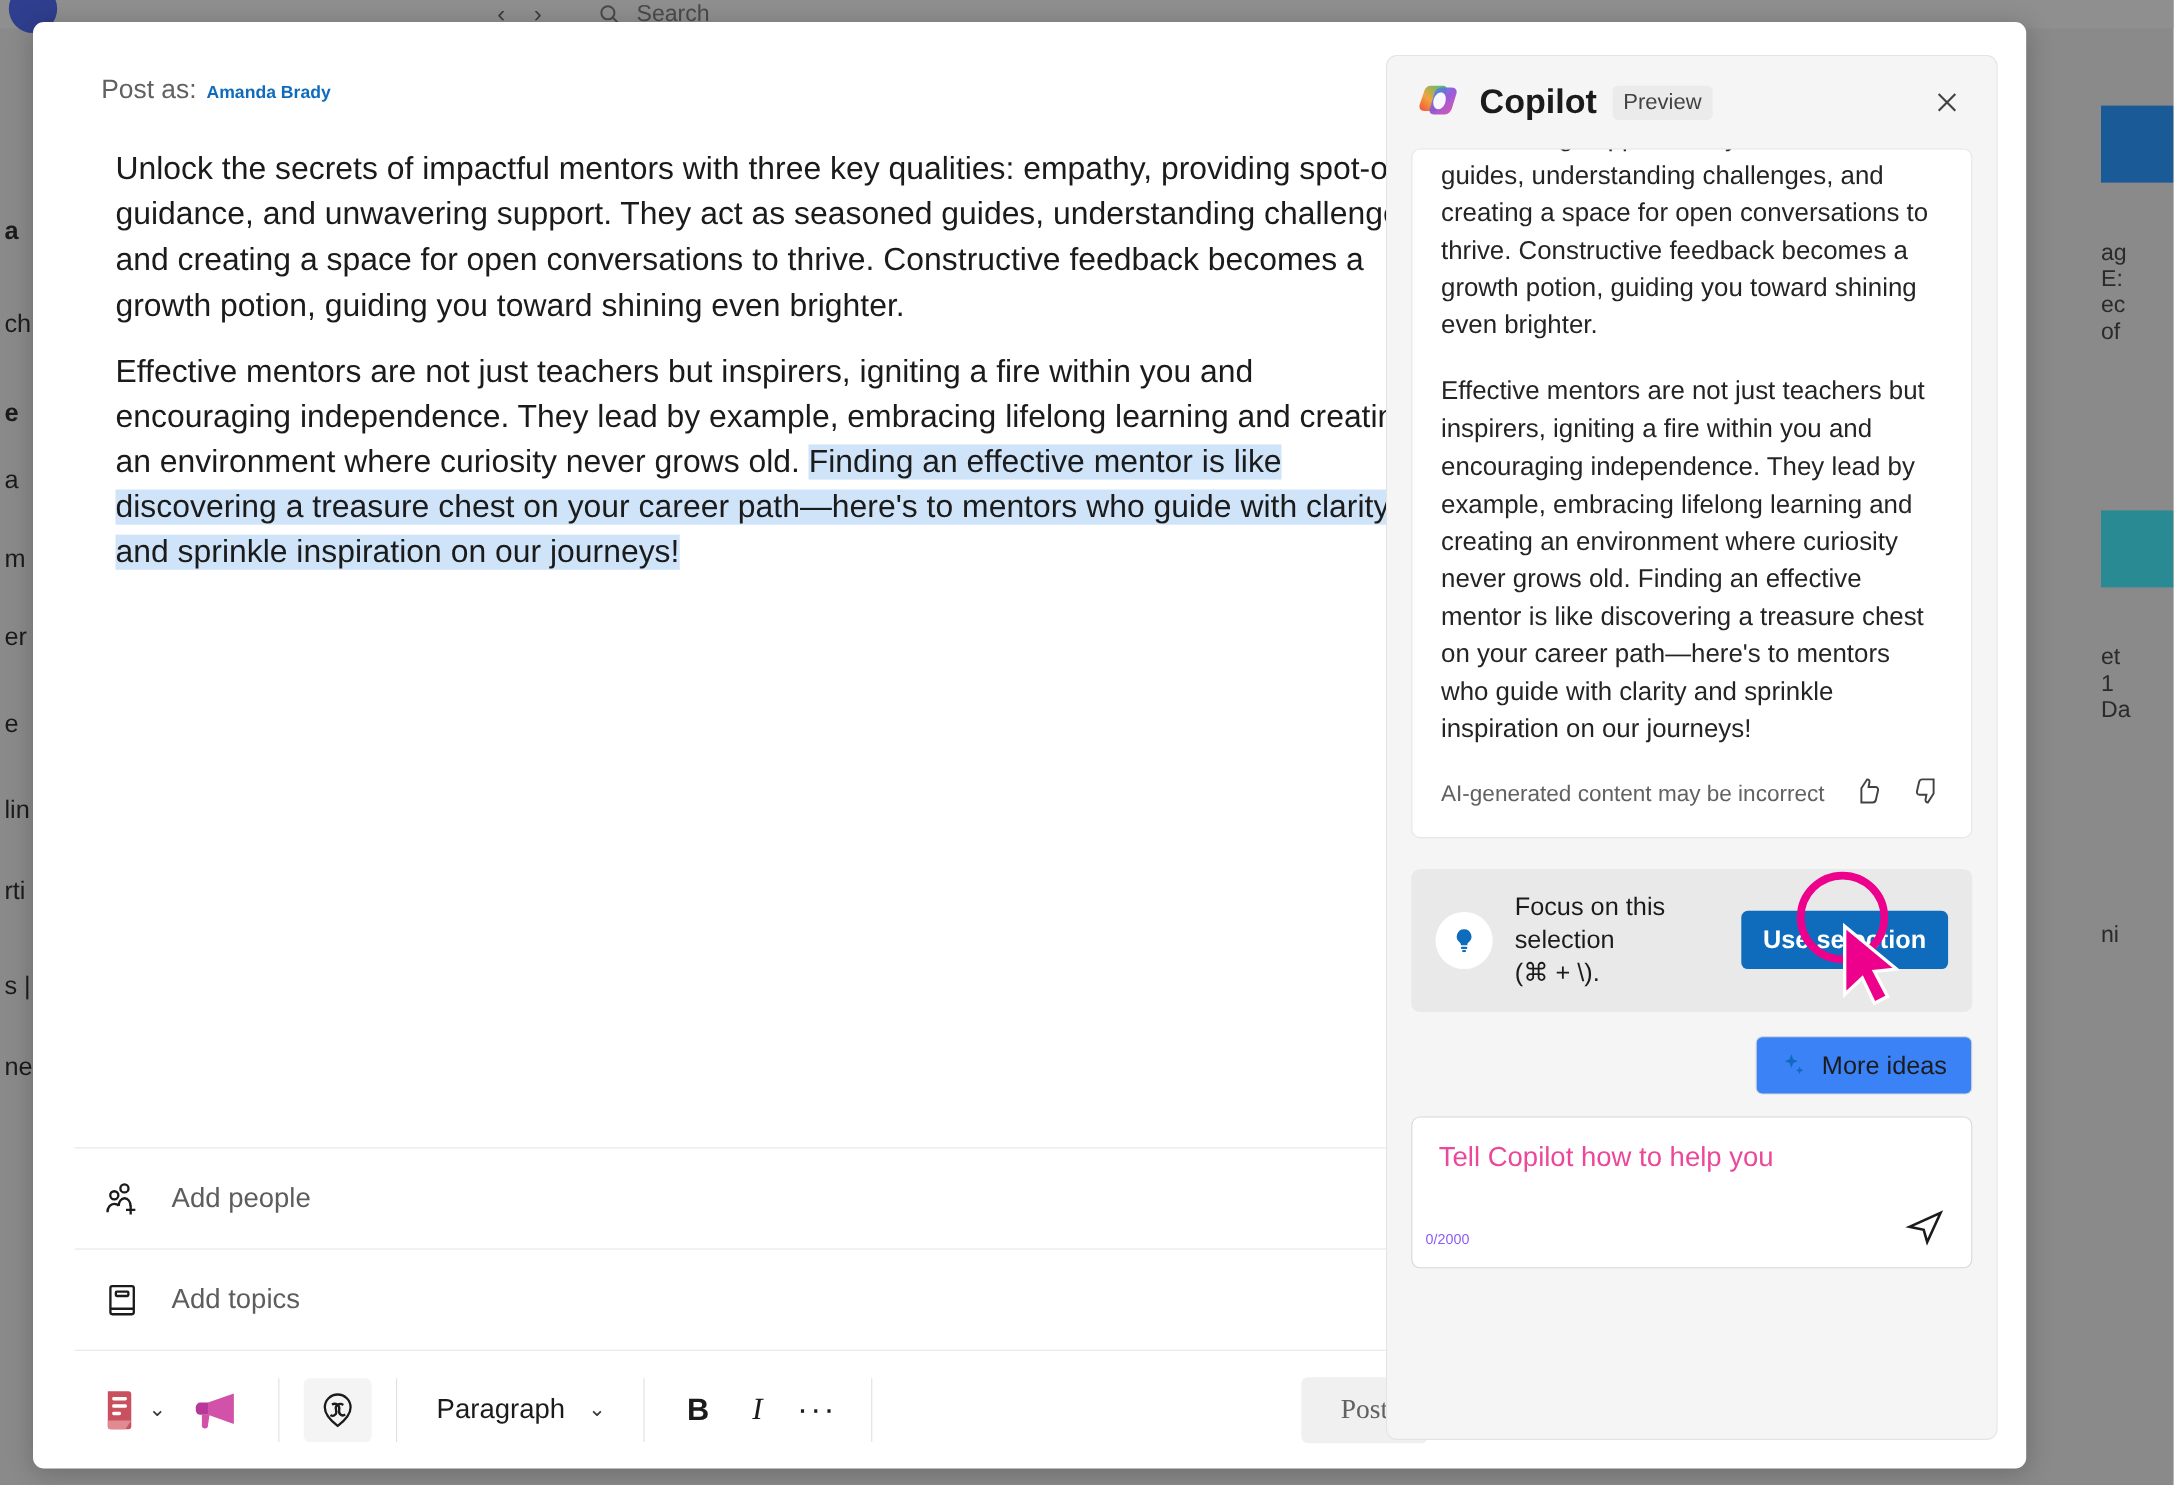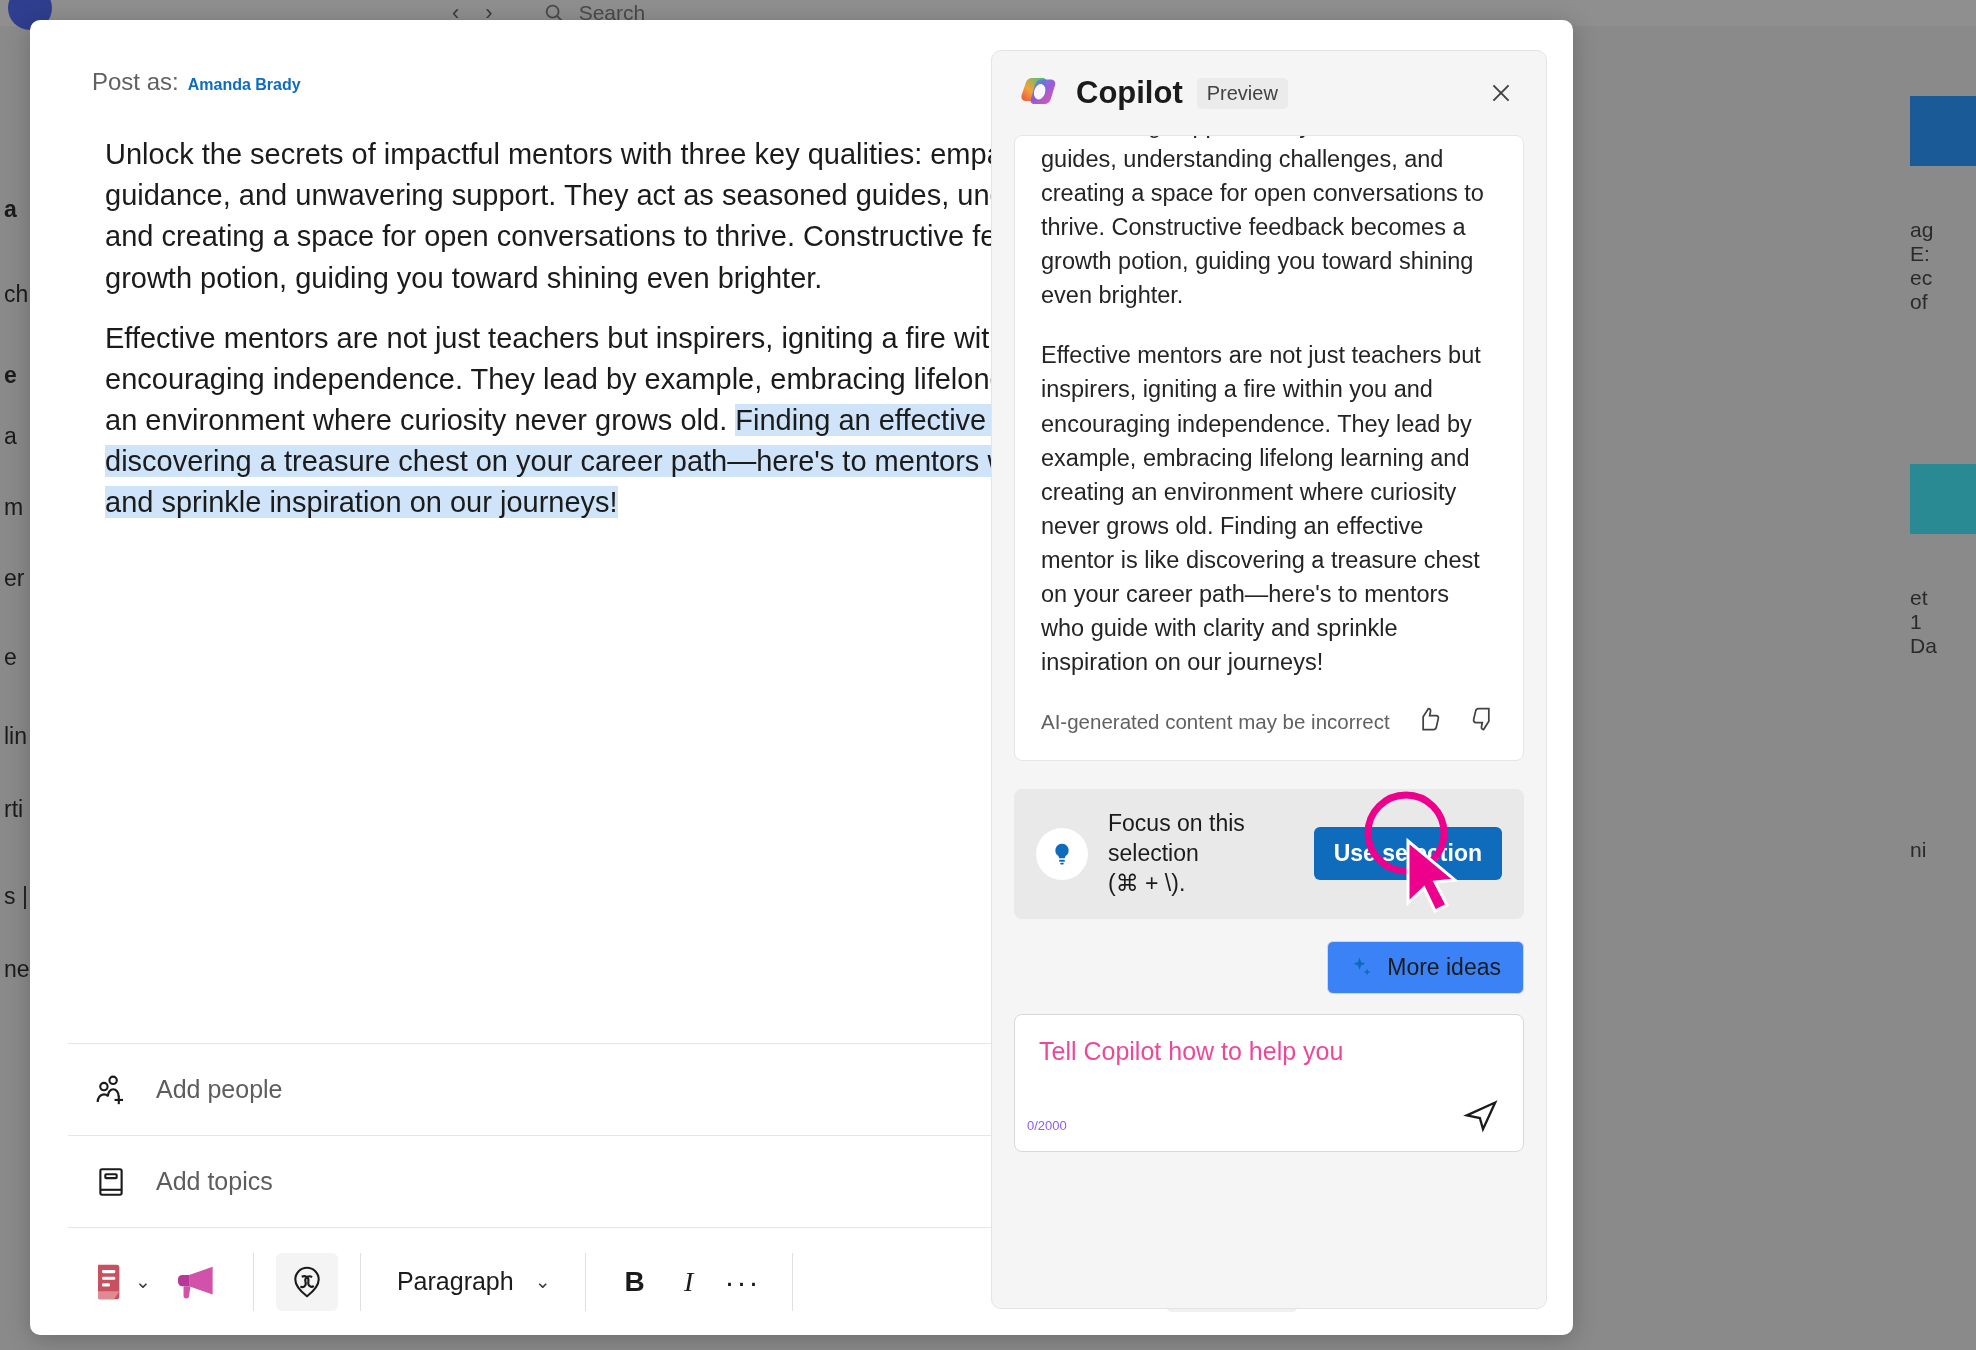--- a/index.html
+++ b/index.html
@@ -50,21 +50,21 @@
   .bg-avatar-circle {
     position: absolute; left: 8px; top: -14px;
     width: 44px; height: 44px; border-radius: 50%;
     background: #2f3e8e;
   }
 
   
   .modal {
     position: absolute;
     left: 30px; top: 20px;
-    width: 1543px; height: 1315px;
+    width: 1812px; height: 1315px;
     background: #ffffff;
     border-radius: 10px;
     box-shadow: 0 4px 24px rgba(0,0,0,0.22);
     overflow: hidden;
   }
 
   .composer {
     position: absolute;
     left: 0; top: 0; width: 1330px; height: 100%;
     display: flex; flex-direction: column;
@@ -115,21 +115,21 @@
   .chev { font-size: 19px; color: #3b3b3b; margin-left: 7px; }
   .tb-label { font-size: 25px; color: #1b1b1b; padding: 0 14px; display:flex; align-items:center;}
   .tb-bold { font-size: 28px; font-weight: 800; color: #1b1b1b; width: 54px; }
   .tb-ital { font-size: 28px; font-style: italic; font-family: "Liberation Serif", serif; color: #1b1b1b; width: 54px; }
   .tb-dots { font-size: 30px; color: #1b1b1b; width: 54px; letter-spacing: 2px; }
   .tb-active { background: #f4f4f4; width: 62px; }
   .post-btn {
     margin-left: auto; margin-right: 24px;
     background: #f0f0f0; color: #616161;
     border: none; border-radius: 6px;
-    font-size: 25px; font-family: Liberation Mono, monospace;
+    font-size: 25px; font-family: Liberation Serif, serif;
     padding: 16px 36px; cursor: pointer;
   }
 
   
   .copilot {
     position: absolute;
     right: 26px; top: 30px;
     width: 556px; bottom: 26px;
     background: #f5f5f5;
     border: 1px solid #e4e4e4;

